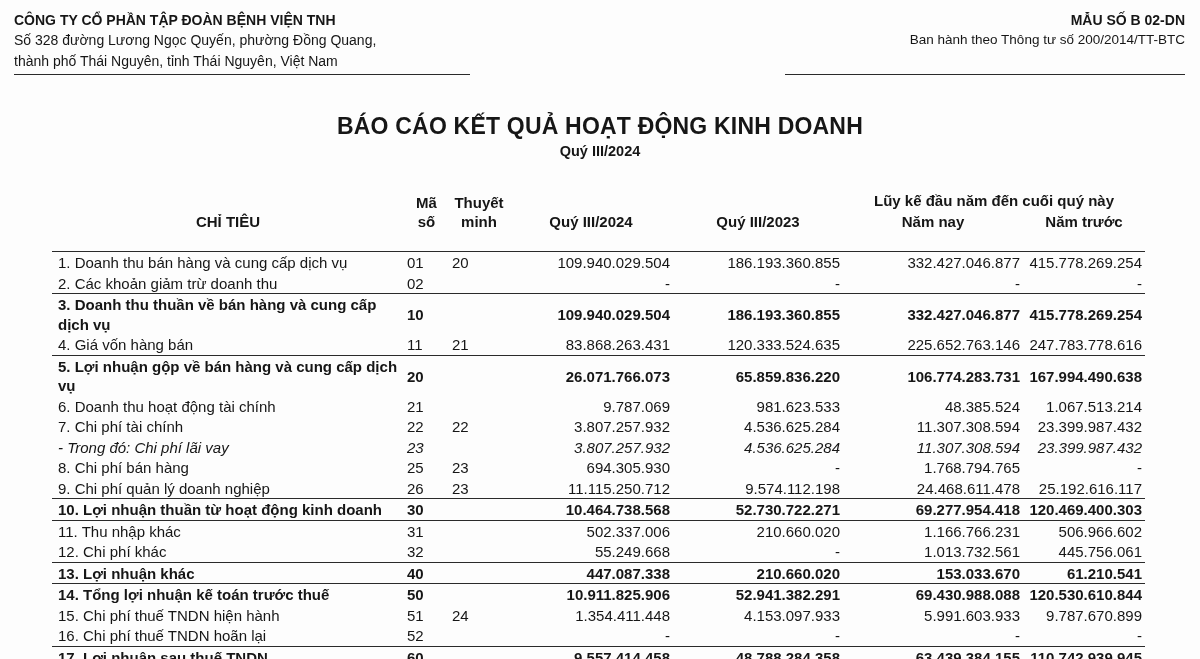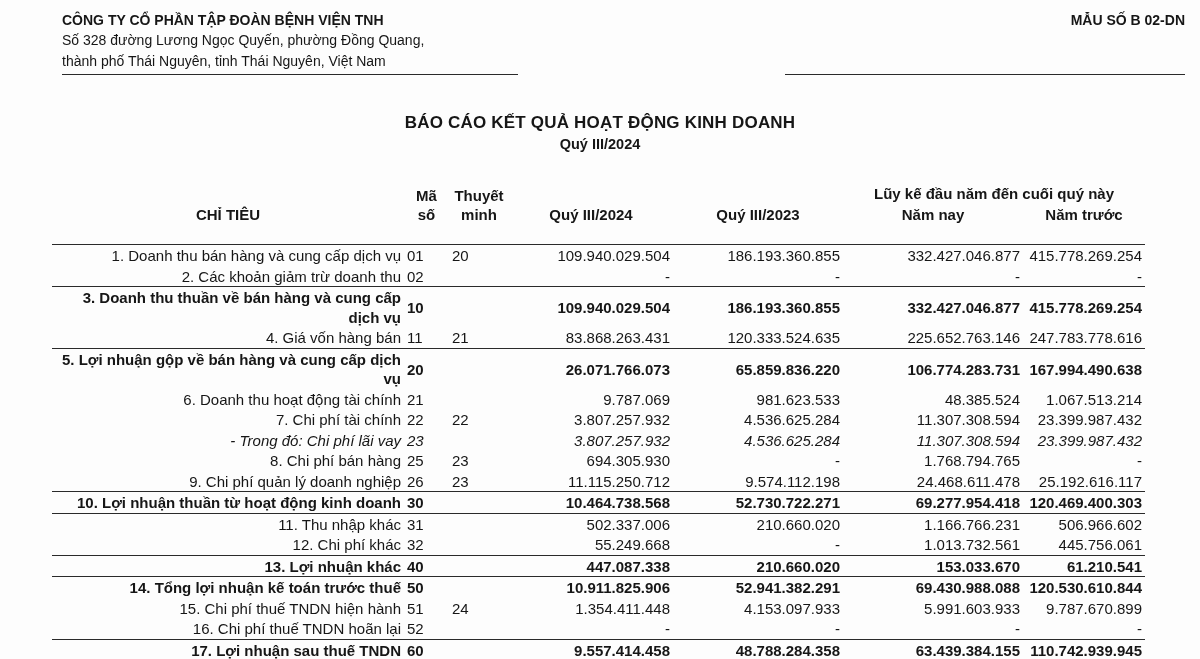--- a/index.html
+++ b/index.html
@@ -9,56 +9,57 @@
   }
   *{box-sizing:border-box;}
   html,body{margin:0;padding:0;}
   body{
     width:1200px;height:659px;overflow:hidden;
     background:var(--background);color:var(--text);
     font-family:"Liberation Sans","DejaVu Sans",sans-serif;
   }
   
   .letterhead{display:flex;justify-content:space-between;padding:10px 15px 0 14px;}
-  .lh-left{width:456px;font-size:14px;line-height:1.45;border-bottom:1.5px solid var(--rule);padding-bottom:3px;margin-left:48px;}
+  .lh-left{width:456px;font-size:14px;line-height:1.45;border-bottom:1.5px solid var(--rule);padding-bottom:3px;}
   .lh-left .company{font-weight:bold;}
   .lh-right{width:400px;font-size:13.5px;line-height:1.45;text-align:right;border-bottom:1.5px solid var(--rule);padding-bottom:3px;}
   .lh-right .form-code{font-weight:bold;font-size:14px;}
   
-  .report-title{margin-top:38px;text-align:center;font-size:17px;font-weight:bold;letter-spacing:.2px;}
+  .report-title{margin-top:38px;text-align:center;font-size:23px;font-weight:bold;letter-spacing:.2px;}
   .report-period{margin-top:3px;text-align:center;font-size:14.5px;font-weight:bold;}
   
   table{margin:30px 0 0 52px;width:1093px;border-collapse:collapse;table-layout:fixed;font-size:15px;color:var(--text);}
   col.w-label{width:352px;} col.w-code{width:45px;} col.w-note{width:60px;}
   col.w-q1{width:164px;} col.w-q2{width:170px;} col.w-y1{width:180px;} col.w-y2{width:122px;}
   thead th{font-weight:bold;vertical-align:bottom;padding:2px 3px 20px;line-height:1.28;}
   thead th.bb{border-bottom:1.5px solid var(--rule);}
   th.t-center{text-align:center;}
   th.pre{white-space:pre-line;}
   th.group{padding-bottom:0;}
   tbody td{padding:1px 3px 0 3px;line-height:19.5px;vertical-align:middle;}
-  td.c-label{padding-left:6px;text-align:right;}
+  td.c-label{padding-left:6px;text-align:left;}
   td.c-code,td.c-note{}
   td.c-num{text-align:right;white-space:nowrap;}
   tr.bold{font-weight:bold;}
   tr.italic{font-style:italic;}
   tr.sep td{border-bottom:1.5px solid var(--rule);}
   tr.sep-double td{border-bottom:4px double var(--rule);margin-top:29px;}
 </style>
 </head>
 <body>
 
 <div class="letterhead">
   <div class="lh-left">
     <div class="company">CÔNG TY CỔ PHẦN TẬP ĐOÀN BỆNH VIỆN TNH</div>
     <div>Số 328 đường Lương Ngọc Quyến, phường Đồng Quang,</div>
     <div>thành phố Thái Nguyên, tỉnh Thái Nguyên, Việt Nam</div>
   </div>
   <div class="lh-right">
     <div class="form-code">MẪU SỐ B 02-DN</div>
+    <div>Ban hành theo Thông tư số 200/2014/TT-BTC</div>
   </div>
 </div>
 
 <div class="report-title">BÁO CÁO KẾT QUẢ HOẠT ĐỘNG KINH DOANH</div>
 <div class="report-period">Quý III/2024</div>
 
 <table>
   <colgroup>
     <col class="w-label">
       <col class="w-code">

